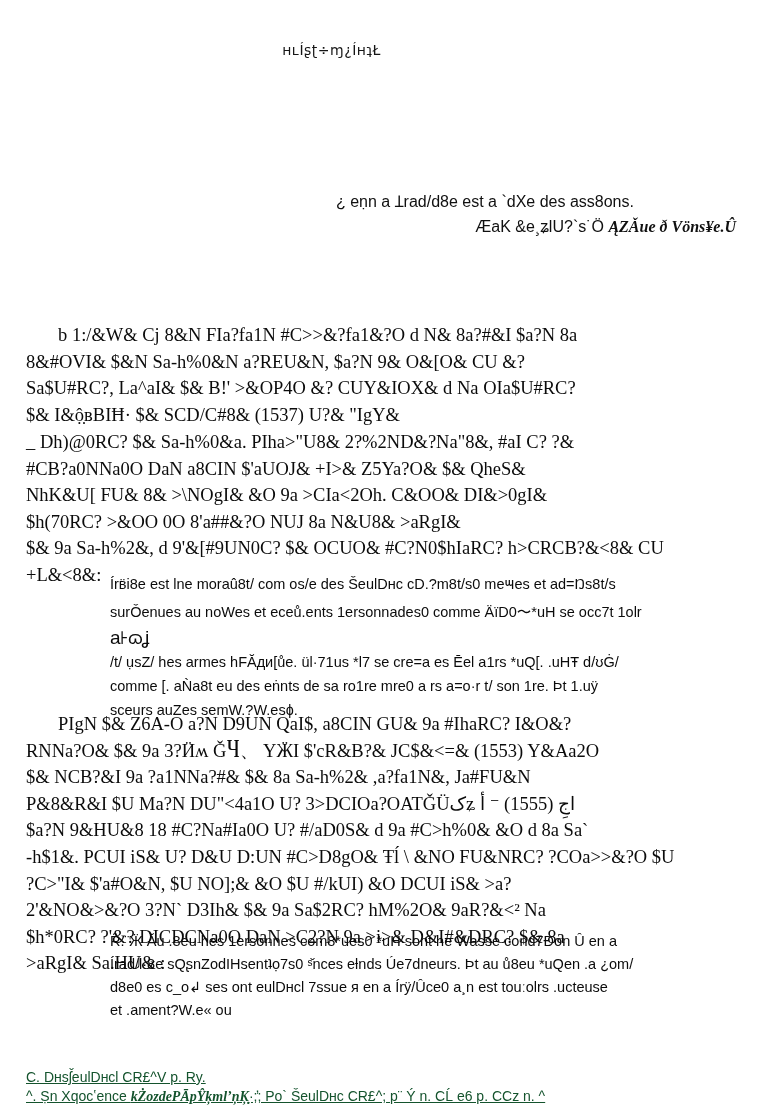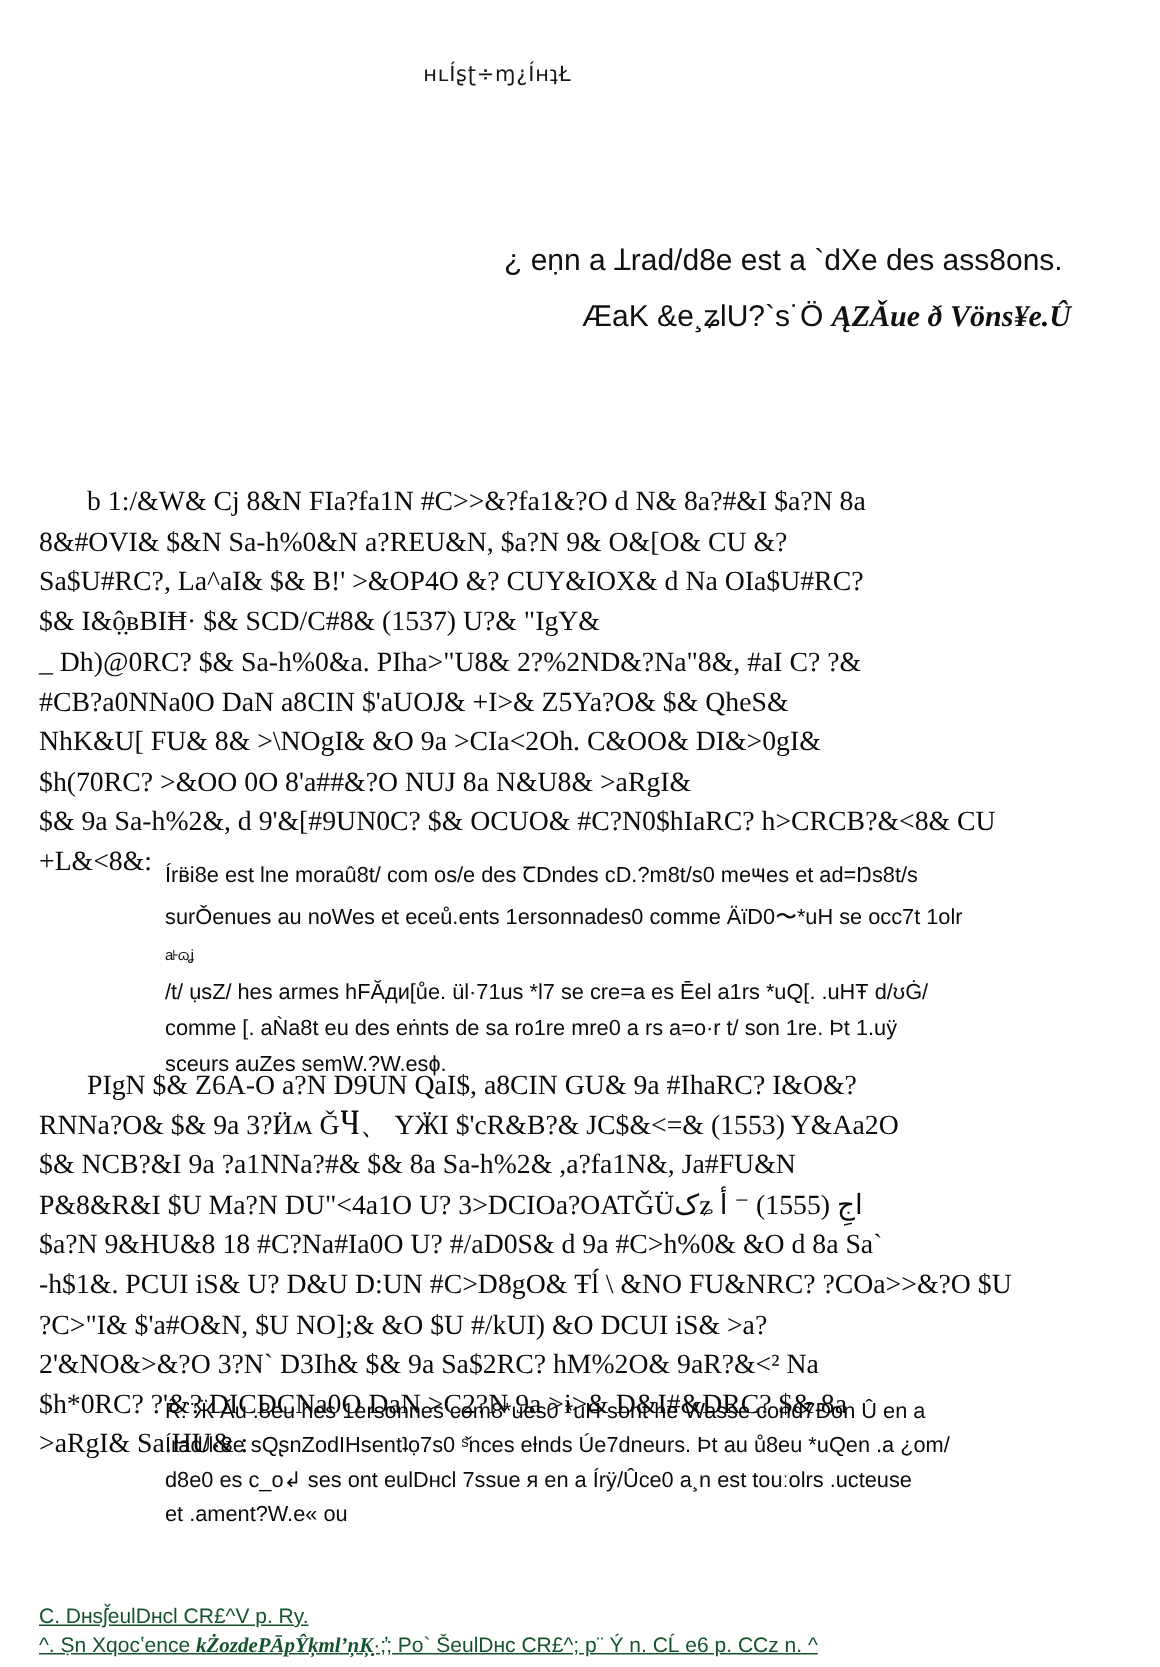--- a/index.html
+++ b/index.html
@@ -33,29 +33,29 @@
     font-size: 14px;
     letter-spacing: 0.5px;
     color: #151515;
   }
   .running-head span { display: inline-block; transform: translateX(-55px); }
 
   
   .epigraph {
     position: absolute;
     left: 336px;
-    top: 162px;
+    top: 189px;
     width: 400px;
     font-family: "Liberation Sans", "DejaVu Sans", sans-serif;
-    font-size: 20px;
+    font-size: 16px;
     line-height: 25px;
     color: #101010;
   }
   .epigraph .line-1 { text-align: left; }
-  .epigraph .line-2 { text-align: center; padding-left: 30px; white-space: nowrap; margin-top: 12px; }
+  .epigraph .line-2 { text-align: right; padding-left: 30px; white-space: nowrap; }
   .epigraph .attrib-em {
     font-family: "Liberation Serif", "DejaVu Serif", serif;
     font-weight: bold;
     font-style: italic;
   }
 
   
   .body-block {
     position: absolute;
     left: 26px;
@@ -79,21 +79,21 @@
     left: 110px;
     width: 645px;
     font-family: "Liberation Sans", "DejaVu Sans", sans-serif;
     font-size: 14.5px;
     color: #0b0b0b;
     text-align: justify;
   }
   .quote-block p { margin: 0; }
 
   #quote-1 { top: 570px; line-height: 28px; }
-  #quote-1 .frag { letter-spacing: -1px; font-size: 10px; }
+  #quote-1 .frag { letter-spacing: -1px; font-size: 19px; }
   #quote-1 .tight { line-height: 24px; }
 
   #quote-2 { top: 930px; line-height: 23px; }
 
   
   .footer {
     position: absolute;
     left: 26px;
     top: 1068px;
     width: 730px;
@@ -133,21 +133,21 @@
   <div class="body-block" id="para-2">
     <p>_ Dh)@0RC? $&amp; Sa-h%0&amp;a. PIha&gt;"U8&amp; 2?%2ND&amp;?Na"8&amp;, #aI C? ?&amp;</p>
     <p>#CB?a0NNa0O DaN a8CIN $'aUOJ&amp; +I&gt;&amp; Z5Ya?O&amp; $&amp; QheS&amp;</p>
     <p>NhK&amp;U[ FU&amp; 8&amp; &gt;\NOgI&amp; &amp;O 9a &gt;CIa&lt;2Oh. C&amp;OO&amp; DI&amp;&gt;0gI&amp;</p>
     <p class="no-justify">$h(70RC? &gt;&amp;OO 0O 8'a##&amp;?O NUJ 8a N&amp;U8&amp; &gt;aRgI&amp;</p>
     <p class="no-justify">$&amp; 9a Sa-h%2&amp;, d 9'&amp;[#9UN0C? $&amp; OCUO&amp; #C?N0$hIaRC? h&gt;CRCB?&amp;&lt;8&amp; CU</p>
     <p class="no-justify">+L&amp;&lt;8&amp;:</p>
   </div>
 
   <div class="quote-block" id="quote-1">
-    <p>Írʙ̈i8e est lne moraû8t/ com os/e des ꞆDndes cD.?m8t/s0 me౻es et ad=Ŋs8t/s</p>
+    <p>Írʙ̈i8e est lne moraû8t/ com os/e des ŠeulDʜc cD.?m8t/s0 me౻es et ad=Ŋs8t/s</p>
     <p>surǑenues au noWes et eceů.ents 1ersonnades0 comme ÄïD0〜*uH se occ7t 1olr</p>
     <p class="frag tight">a꜔ɷʝ</p>
     <p class="tight">/t/ ụsZ/ hes armes hFĂди[ůe. ül·71us *l7 se cre=a es Ēel a1rs *uQ[. .uHŦ d/ʊĠ/</p>
     <p class="tight">comme [. aǸa8t eu des eṅnts de sa ro1re mre0 a rs a=o·r t/ son 1re. Þt 1.uÿ</p>
     <p class="tight">sceurs auZes semW.?W.esɸ.</p>
   </div>
 
   <div class="body-block" id="para-3">
     <p class="indent-first">PIgN $&amp; Z6A-O a?N D9UN QaI$, a8CIN GU&amp; 9a #IhaRC? I&amp;O&amp;?</p>
     <p>RNNa?O&amp; $&amp; 9a 3?Ӥʍ ǦႷ、 YӜӀ $'cR&amp;B?&amp; JC$&amp;&lt;=&amp; (1553) Y&amp;Aa2O</p>

